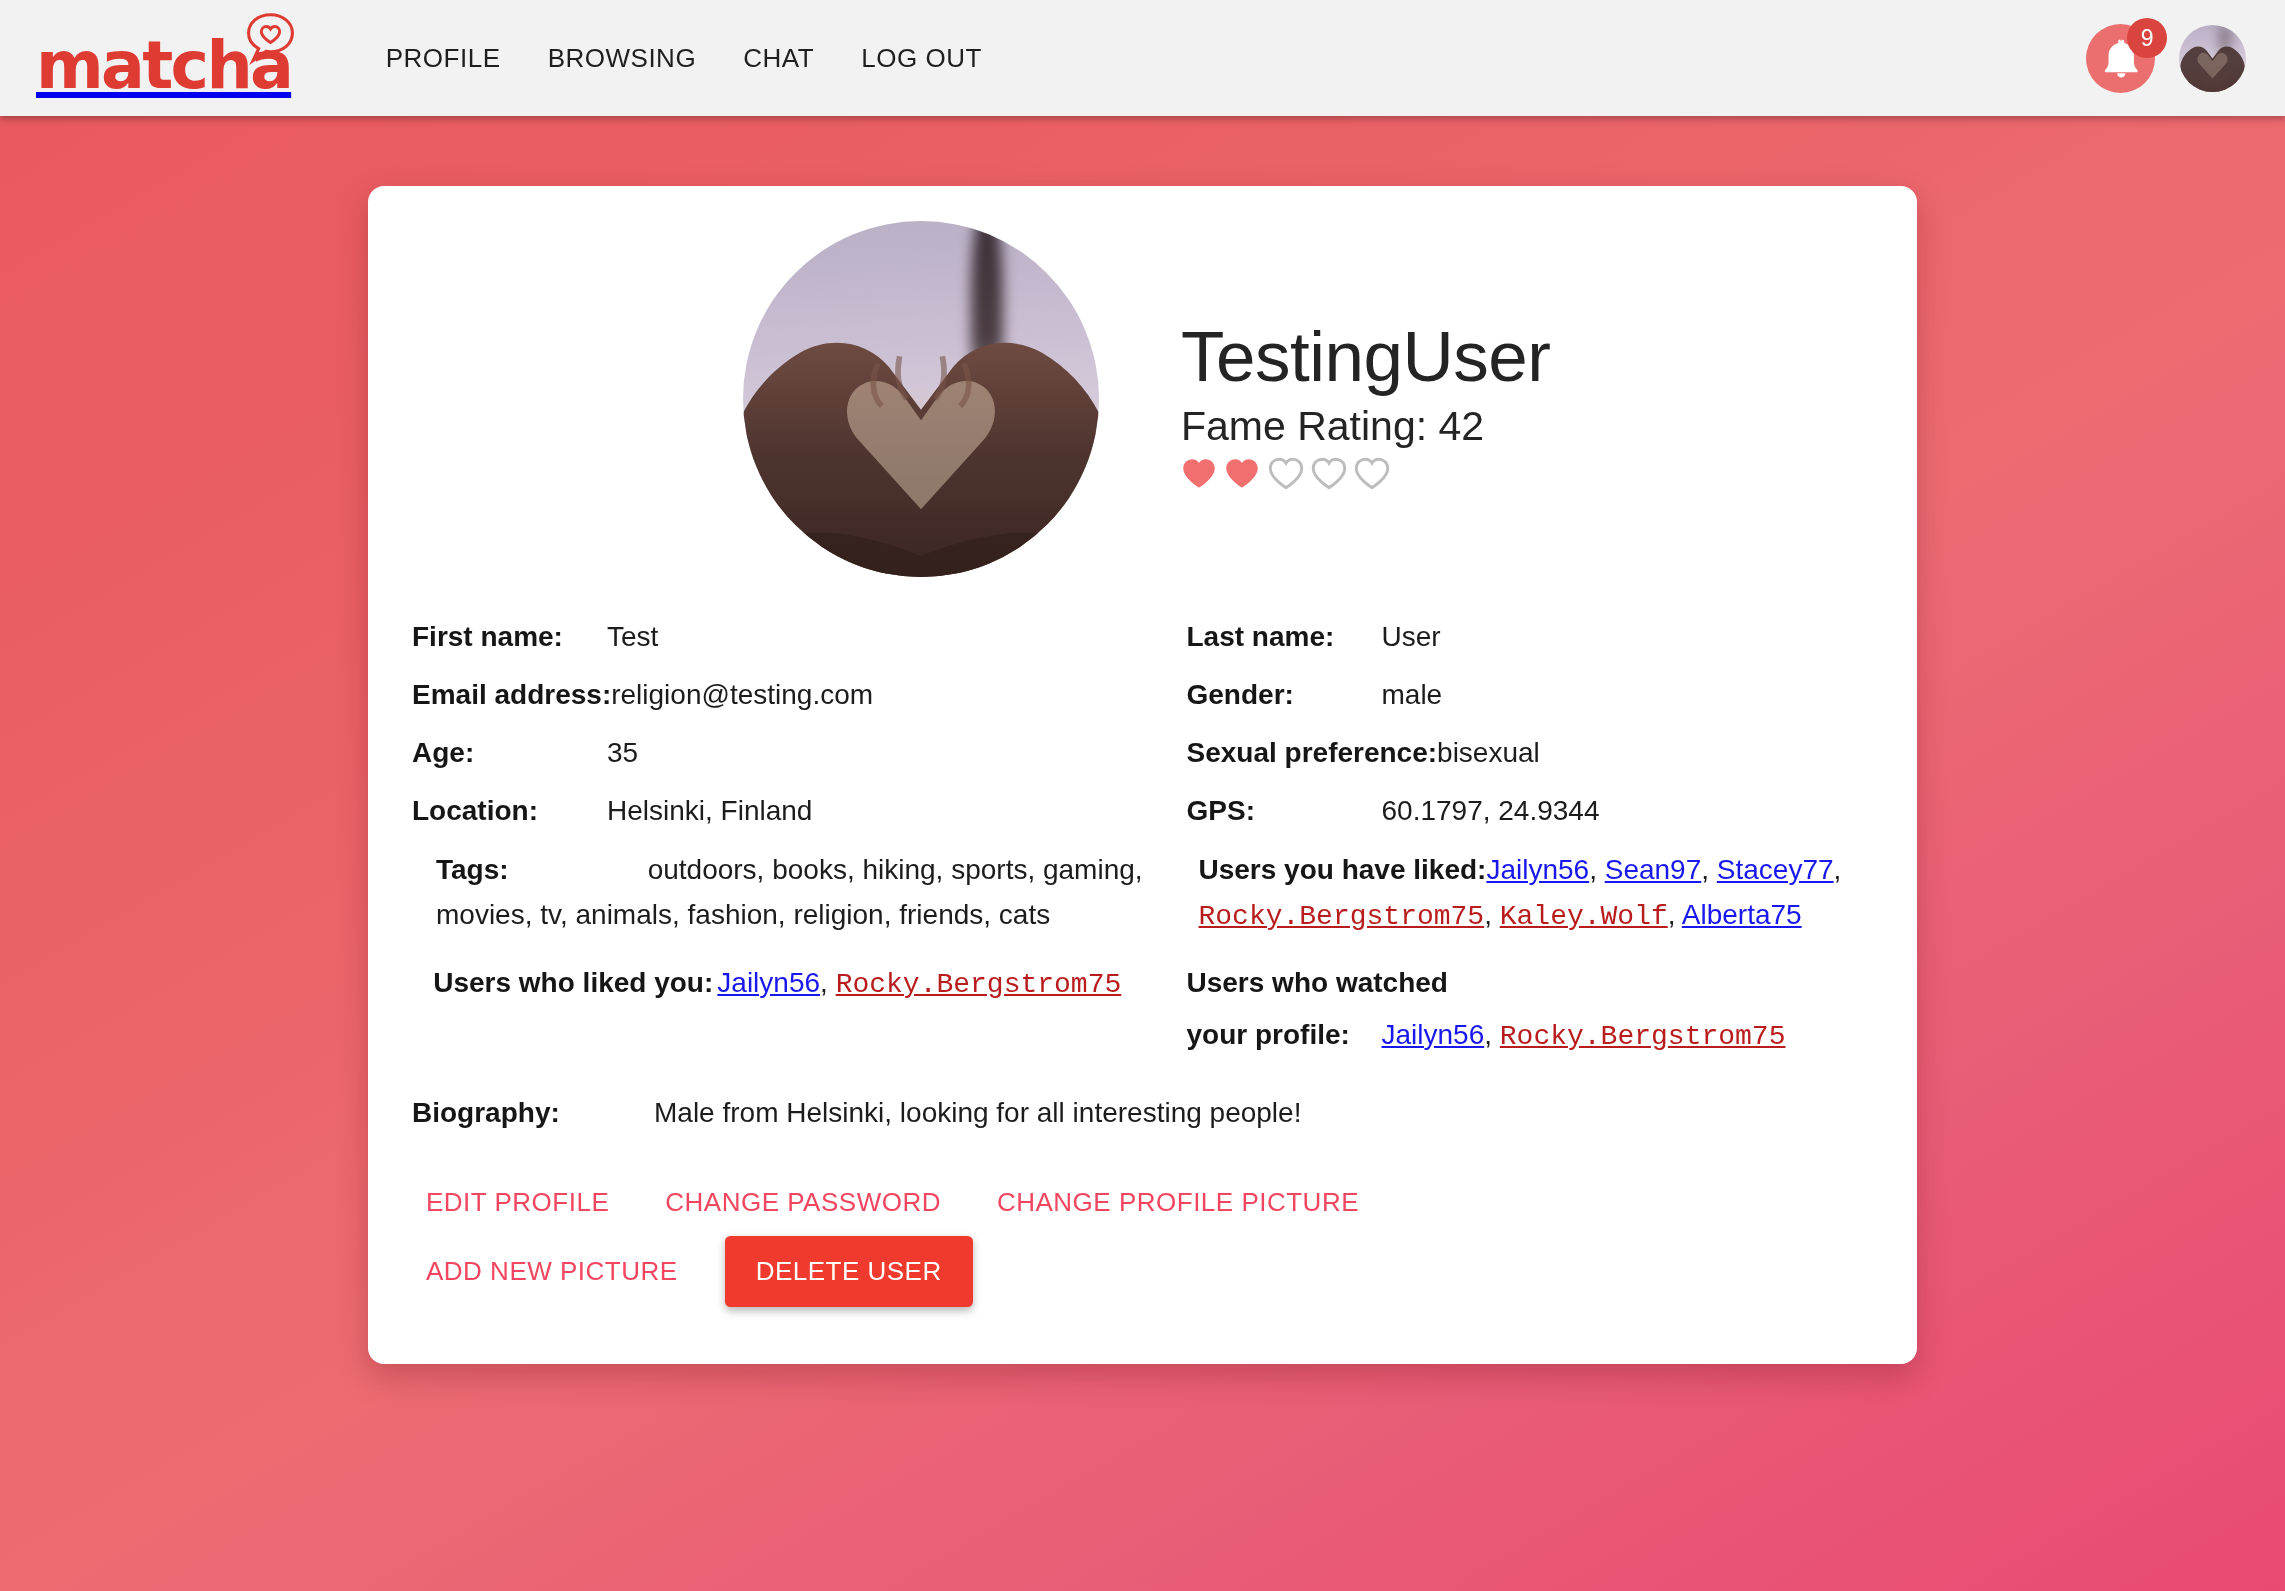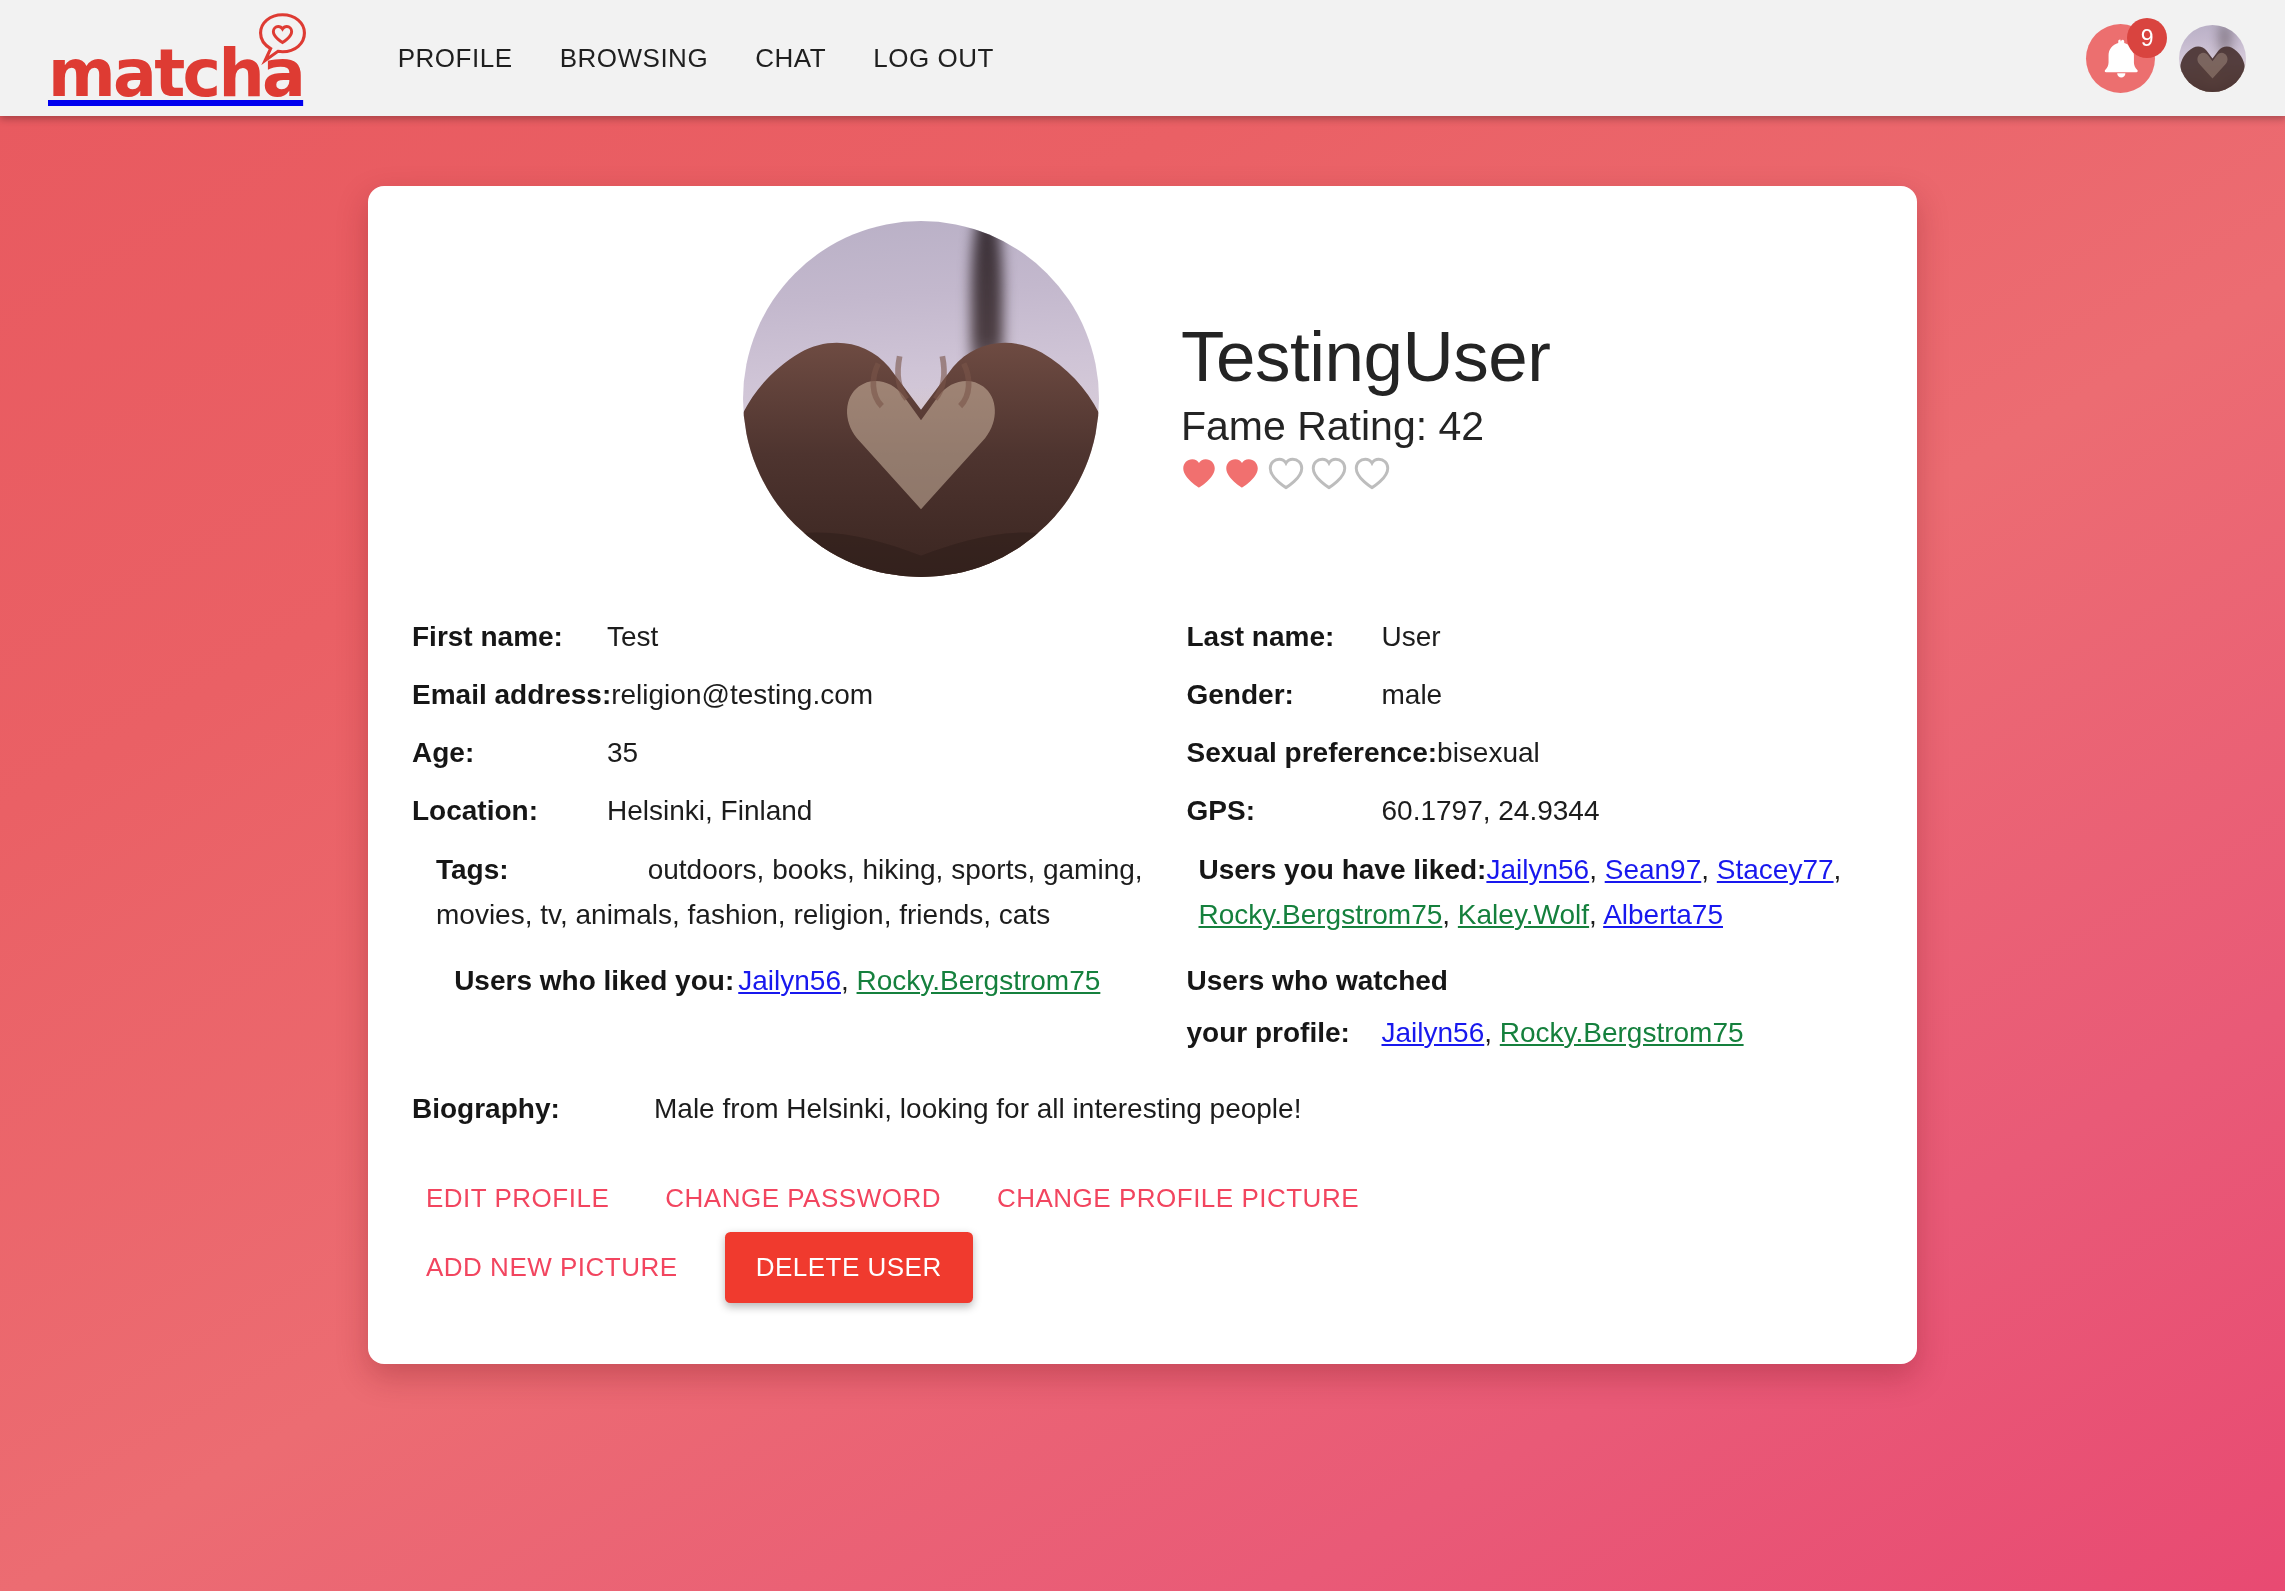--- a/index.html
+++ b/index.html
@@ -20,23 +20,23 @@
     top: 0; left: 0;
     width: 2286px;
     height: 116px;
     background: #f2f2f2;
     display: flex;
     align-items: center;
     box-shadow: 0 2.7px 7.3px rgba(0,0,0,0.28);
     z-index: 10;
   }
   .brand {
-    margin-left: 48px;
-    display: flex;
-    align-items: flex-end;
+    margin-left: 36px;
+    display: flex;
+    align-items: center;
     position: relative;
     height: 82px;
   }
   .brand-word {
     font-family: "DejaVu Sans", sans-serif;
     font-weight: bold;
     font-size: 65px;
     letter-spacing: -2.7px;
     color: #de3b33;
     line-height: 65px;
@@ -217,21 +217,21 @@
   }
   .val {
     font-size: 28px;
     color: #1c1c1c;
     line-height: 58px;
   }
   .lbl-w1 { min-width: 195px; }
   .val-wrap { line-height: 44px; }
 
   a.userlink { color: #1818ee; text-decoration: underline; }
-  a.userlink.visited { color: #15803d; }
+  a.userlink.visited { color: #b91c1c; font-family: Liberation Mono, monospace; }
 
   .bio-row { margin-top: 31px; display: flex; padding-left: 44px; }
   .bio-lbl { font-weight: bold; font-size: 28px; color: #161616; min-width: 242px; }
   .bio-val { font-size: 28px; color: #1c1c1c; }
 
   
   .actions { margin-top: 44px; padding-left: 38px; }
   .action-line { display: flex; align-items: center; gap: 16px; }
   .txt-btn {
     background: none;

